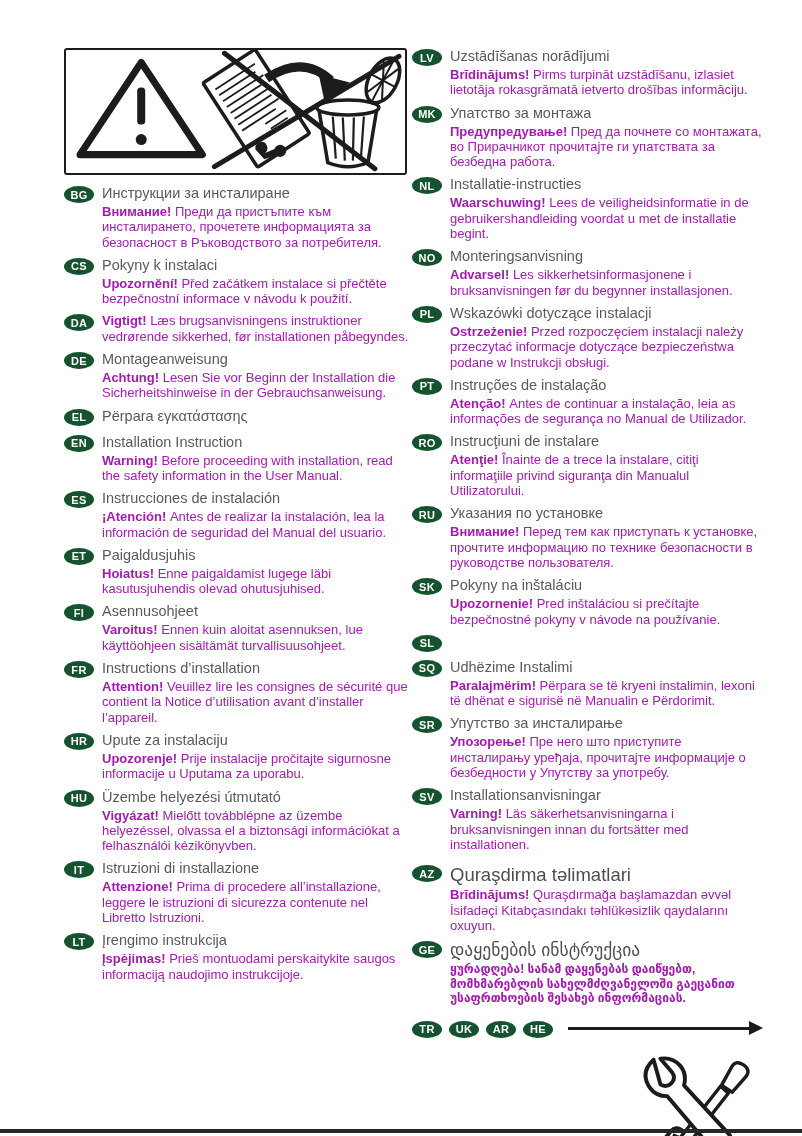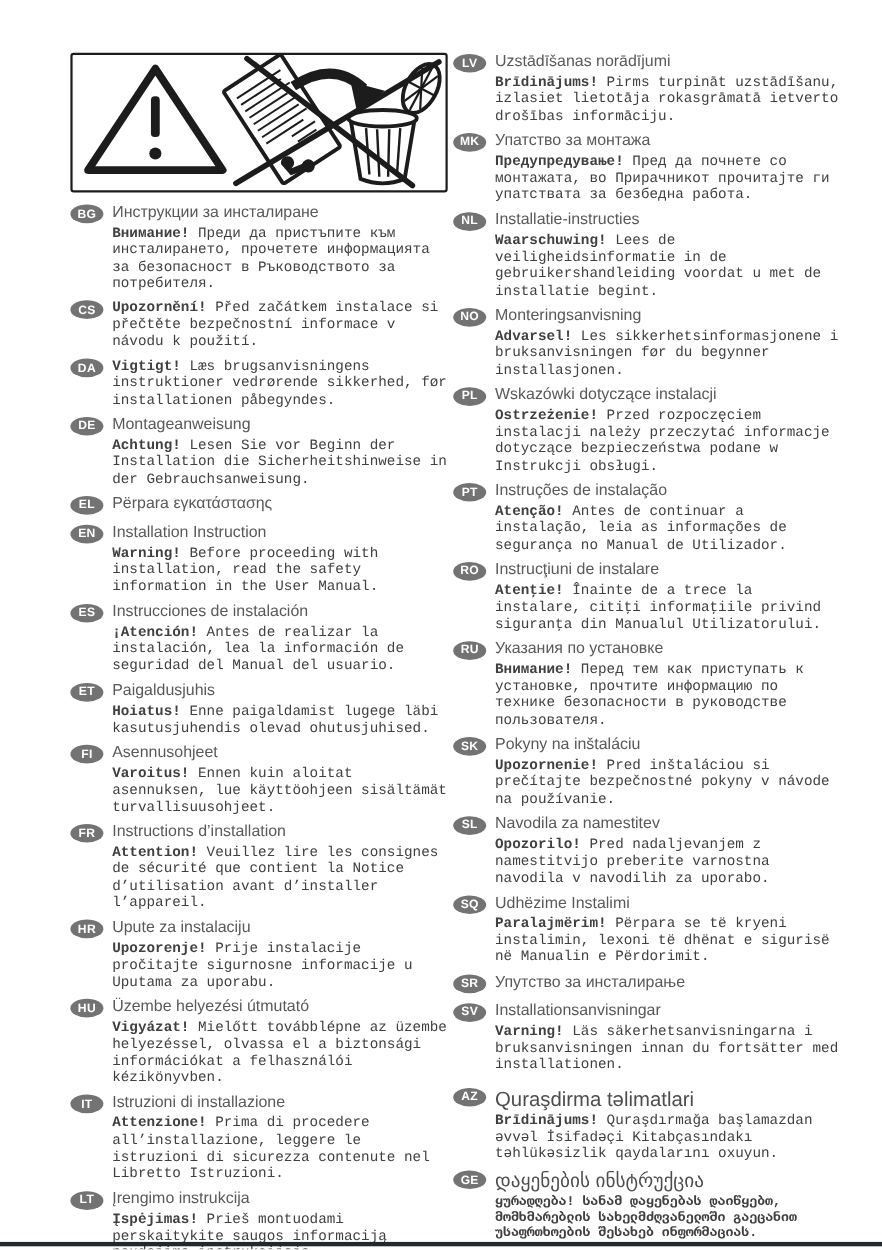--- a/index.html
+++ b/index.html
@@ -11,26 +11,26 @@
   .col-left{left:64px;width:347px;}
   .col-right{left:412px;width:352px;}
   .warnbox{
     box-sizing:border-box;width:343px;height:127px;border:2.5px solid #1c1c1c;
     border-radius:3px;margin-bottom:10px;background:#fff;
   }
   .warnbox svg{display:block;width:100%;height:100%;}
   .entry{display:flex;gap:8px;margin-bottom:7px;}
   .badge{
     flex:0 0 30px;height:17px;margin-top:1px;border-radius:50%;
-    background:#737373;color:#fff;font-weight:bold;font-size:11px;
+    background:#14532d;color:#fff;font-weight:bold;font-size:11px;
     display:inline-flex;align-items:center;justify-content:center;letter-spacing:.3px;
   }
   .etext{flex:1;min-width:0;}
   .heading{font-size:14.5px;line-height:17px;color:#58595b;margin-bottom:2px;}
-  .body{font-size:13px;line-height:15.3px;color:#404040;font-family:Liberation Mono, monospace;}
+  .body{font-size:13px;line-height:15.3px;color:#a21caf;}
   .body .warn{font-weight:bold;}
   .entry.large .heading{font-size:18.5px;line-height:21px;color:#4d4d4f;}
   .entry.large{margin-top:12px;}
   .entry.geo .heading{font-size:17.5px;line-height:20px;color:#4d4d4f;}
   .entry.geo .body{font-size:12px;line-height:14.5px;font-weight:bold;}
   .code-row{display:flex;align-items:center;margin-top:14px;}
   .code-row .badge{margin-right:7px;flex:0 0 30px;}
   .arrow-line{flex:1;position:relative;height:3px;background:#1c1c1c;margin:0 14px 0 8px;}
   .arrow-line::after{
     content:"";position:absolute;right:-13px;top:-6px;width:0;height:0;
@@ -104,20 +104,21 @@
     <span class="badge">BG</span>
     <div class="etext">
       <div class="heading">Инструкции за инсталиране</div>
       <div class="body"><b class="warn">Внимание! </b><span class="rest">Преди да пристъпите към инсталирането, прочетете информацията за безопасност в Ръководството за потребителя.</span></div>
     </div>
   </div>
 
   <div class="entry">
     <span class="badge">CS</span>
     <div class="etext">
+      <div class="heading">Pokyny k instalaci</div>
       <div class="body"><b class="warn">Upozornění! </b><span class="rest">Před začátkem instalace si přečtěte bezpečnostní informace v návodu k použití.</span></div>
     </div>
   </div>
 
   <div class="entry">
     <span class="badge">DA</span>
     <div class="etext">
       <div class="body"><b class="warn">Vigtigt! </b><span class="rest">Læs brugsanvisningens instruktioner vedrørende sikkerhed, før installationen påbegyndes.</span></div>
     </div>
   </div>
@@ -281,38 +282,35 @@
   <div class="entry">
     <span class="badge">SK</span>
     <div class="etext">
       <div class="heading">Pokyny na inštaláciu</div>
       <div class="body"><b class="warn">Upozornenie! </b><span class="rest">Pred inštaláciou si prečítajte bezpečnostné pokyny v návode na používanie.</span></div>
     </div>
   </div>
 
   <div class="entry">
     <span class="badge">SL</span>
-    <div class="etext">
-      <div class="heading">Navodila za namestitev</div>
-      <div class="body"><b class="warn">Opozorilo! </b><span class="rest">Pred nadaljevanjem z namestitvijo preberite varnostna navodila v navodilih za uporabo.</span></div>
-    </div>
   </div>
 
   <div class="entry">
     <span class="badge">SQ</span>
     <div class="etext">
       <div class="heading">Udhëzime Instalimi</div>
       <div class="body"><b class="warn">Paralajmërim! </b><span class="rest">Përpara se të kryeni instalimin, lexoni të dhënat e sigurisë në Manualin e Përdorimit.</span></div>
     </div>
   </div>
 
   <div class="entry">
     <span class="badge">SR</span>
     <div class="etext">
       <div class="heading">Упутство за инсталирање</div>
+      <div class="body"><b class="warn">Упозорење! </b><span class="rest">Пре него што приступите инсталирању уређаја, прочитајте информације о безбедности у Упутству за употребу.</span></div>
     </div>
   </div>
 
   <div class="entry">
     <span class="badge">SV</span>
     <div class="etext">
       <div class="heading">Installationsanvisningar</div>
       <div class="body"><b class="warn">Varning! </b><span class="rest">Läs säkerhetsanvisningarna i bruksanvisningen innan du fortsätter med installationen.</span></div>
     </div>
   </div>

